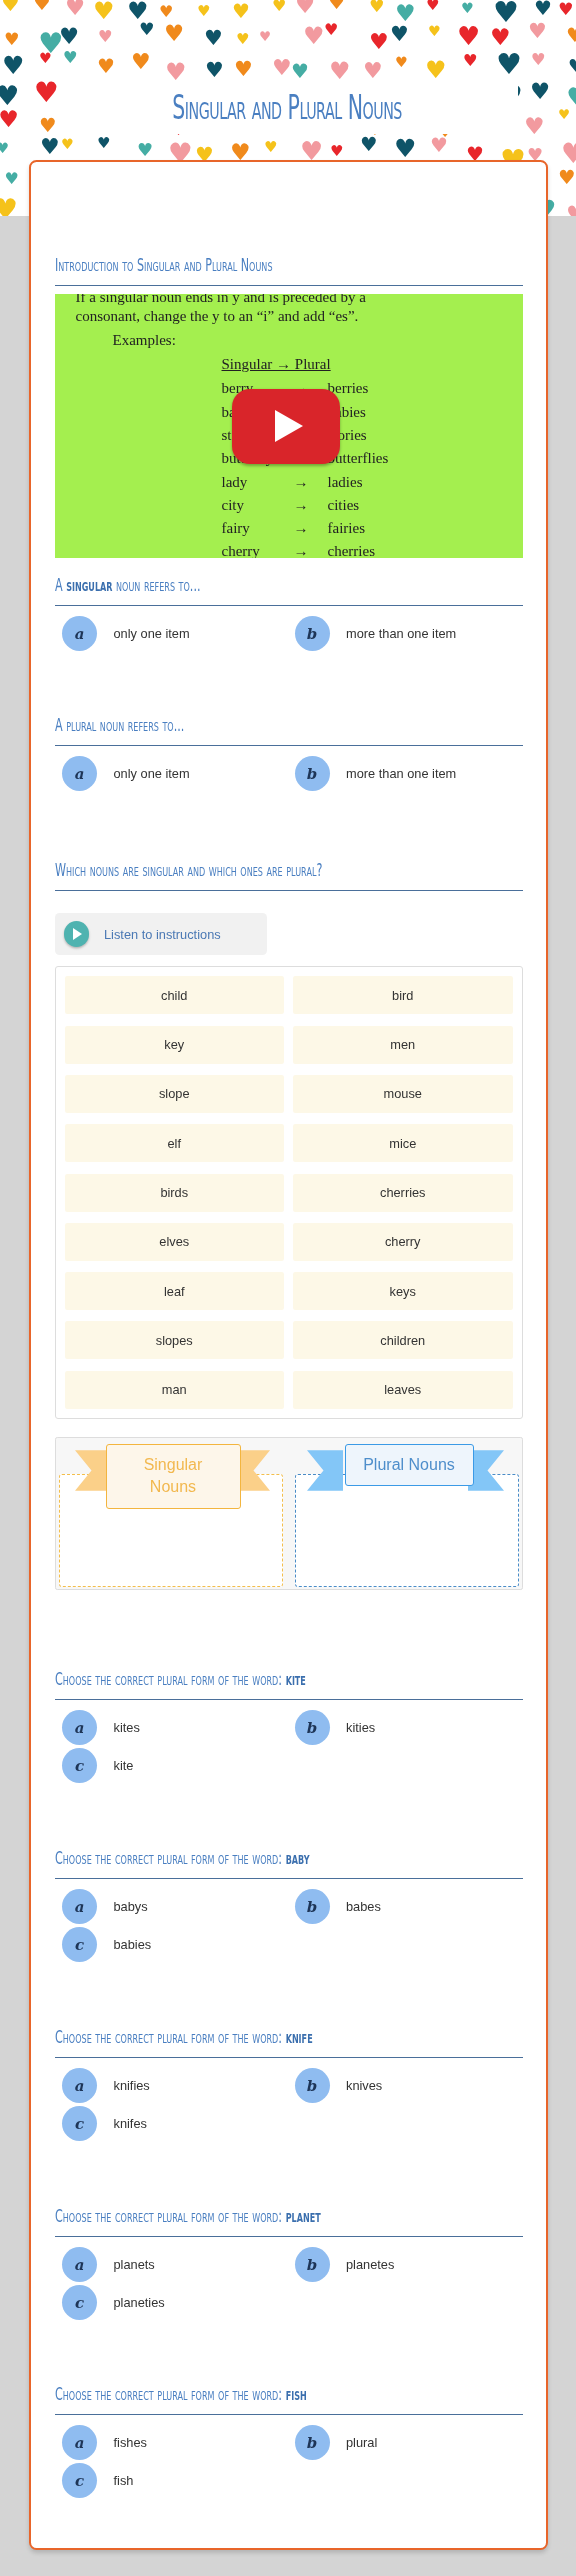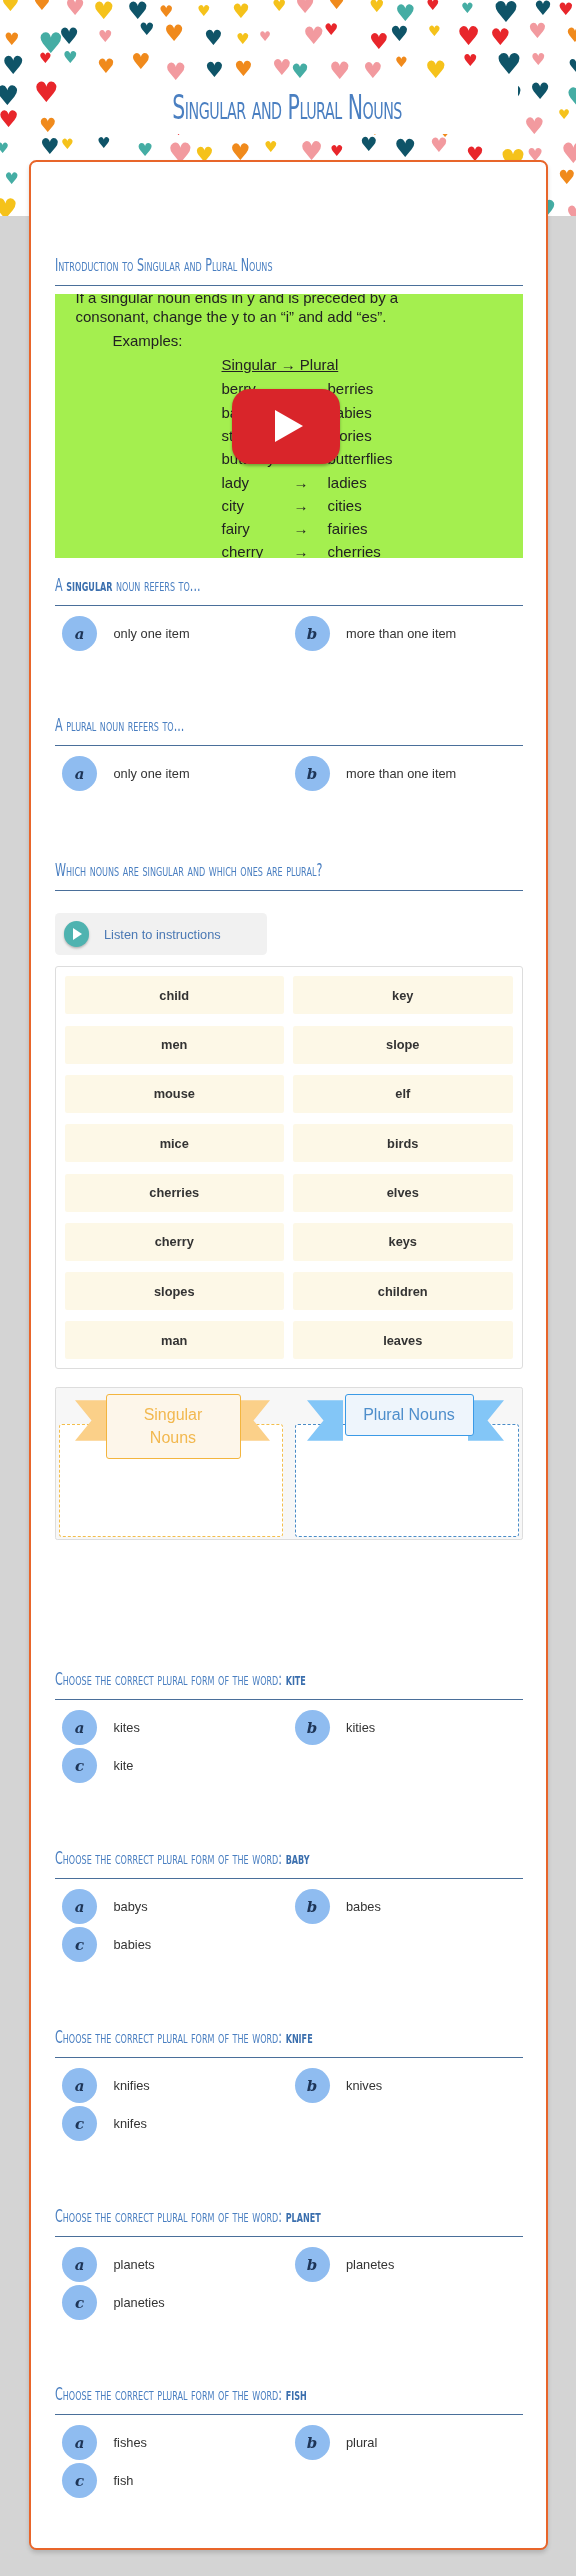--- a/index.html
+++ b/index.html
@@ -41,21 +41,21 @@
     font-family: "DejaVu Sans", sans-serif;
     font-size: 18px; color: #4a7fc1; font-variant: small-caps;
     transform-origin: left center; transform: scaleX(0.62);
     white-space: nowrap; height: 27px; line-height: 27px;
   }
   .q-head b { font-weight: bold; color: #3b6fae; }
   .divider { height: 0.8px; background: #4a6f9a; margin-top: 6.8px; }
   .video {
     position: relative; margin-top: 8.3px; width: 468px; height: 264px;
     background: #a4ef4f; overflow: hidden;
-    font-family: Liberation Sans, sans-serif; color: #222;
+    font-family: Liberation Serif, serif; color: #222;
   }
   .video .line { position: absolute; font-size: 15px; white-space: nowrap; }
   .yt-play {
     position: absolute; left: 177px; top: 95px; width: 108px; height: 75px;
     background: #d9252a; border-radius: 18px;
     display: flex; align-items: center; justify-content: center;
     box-shadow: 0 1.5px 3px rgba(0,0,0,0.3);
   }
   .yt-play .tri {
     width: 0; height: 0;
@@ -81,21 +81,21 @@
   .listen .play {
     width: 25.5px; height: 25.5px; border-radius: 50%; background: #4fb3b0;
     display: flex; align-items: center; justify-content: center;
     box-shadow: 0 1.5px 2.3px rgba(0,0,0,0.25);
   }
   .listen .play .tri { width:0;height:0;border-left:9.8px solid #fff;border-top:6.8px solid transparent;border-bottom:6.8px solid transparent;margin-left:2.3px;}
   .listen .label { margin-left: 15px; font-size: 12.8px; color: #4a78b4; }
   .tiles {
     margin-top: 10.5px; border: 0.8px solid #ddd; border-radius: 3px;
     padding: 9.8px 9px 9px 9px; display: grid;
-    grid-template-columns: 1fr 1fr; column-gap: 9px; row-gap: 11.3px; font-weight: bold;
+    grid-template-columns: 1fr 1fr; column-gap: 9px; row-gap: 11.3px;
   }
   .tile {
     height: 38px; background: #fdf8e7; border-radius: 2.3px;
     display: flex; align-items: center; justify-content: center;
     font-size: 12.8px; color: #333;
   }
   .bins {
     margin-top: 18px; height: 153px; background: #f7f7f7; border: 0.8px solid #ddd;
     border-radius: 2.3px; position: relative;
   }
@@ -343,30 +343,32 @@
     <div class="q-head">Which nouns are singular and which ones are plural?</div>
     <div class="divider"></div>
     <div class="listen">
       <div class="play">
           <div class="tri"></div>
         </div>
       <div class="label">Listen to instructions</div>
     </div>
     <div class="tiles" id="tiles">
         <div class="tile">child</div>
+        <div class="tile">bird</div>
         <div class="tile">key</div>
         <div class="tile">men</div>
         <div class="tile">slope</div>
         <div class="tile">mouse</div>
         <div class="tile">elf</div>
         <div class="tile">mice</div>
         <div class="tile">birds</div>
         <div class="tile">cherries</div>
         <div class="tile">elves</div>
         <div class="tile">cherry</div>
+        <div class="tile">leaf</div>
         <div class="tile">keys</div>
         <div class="tile">slopes</div>
         <div class="tile">children</div>
         <div class="tile">man</div>
         <div class="tile">leaves</div>
       </div>
 
     <div class="bins">
       <div class="bin sing"></div>
       <div class="bin plur"></div>

